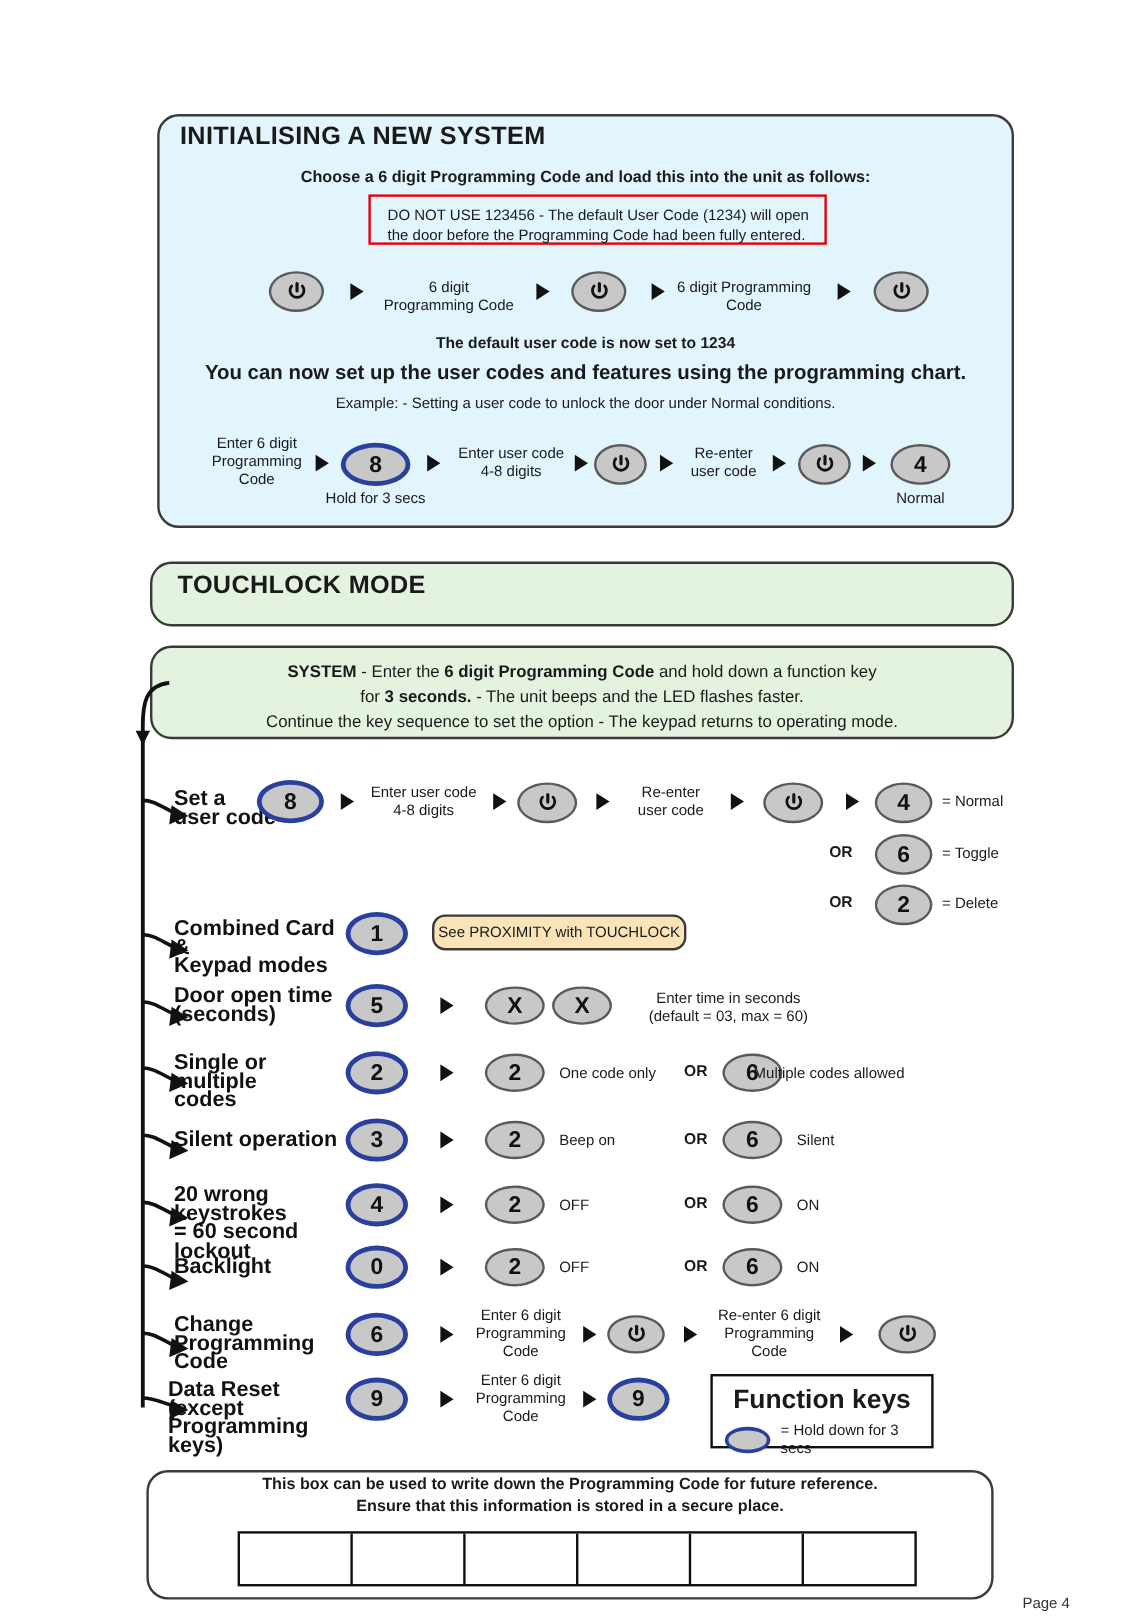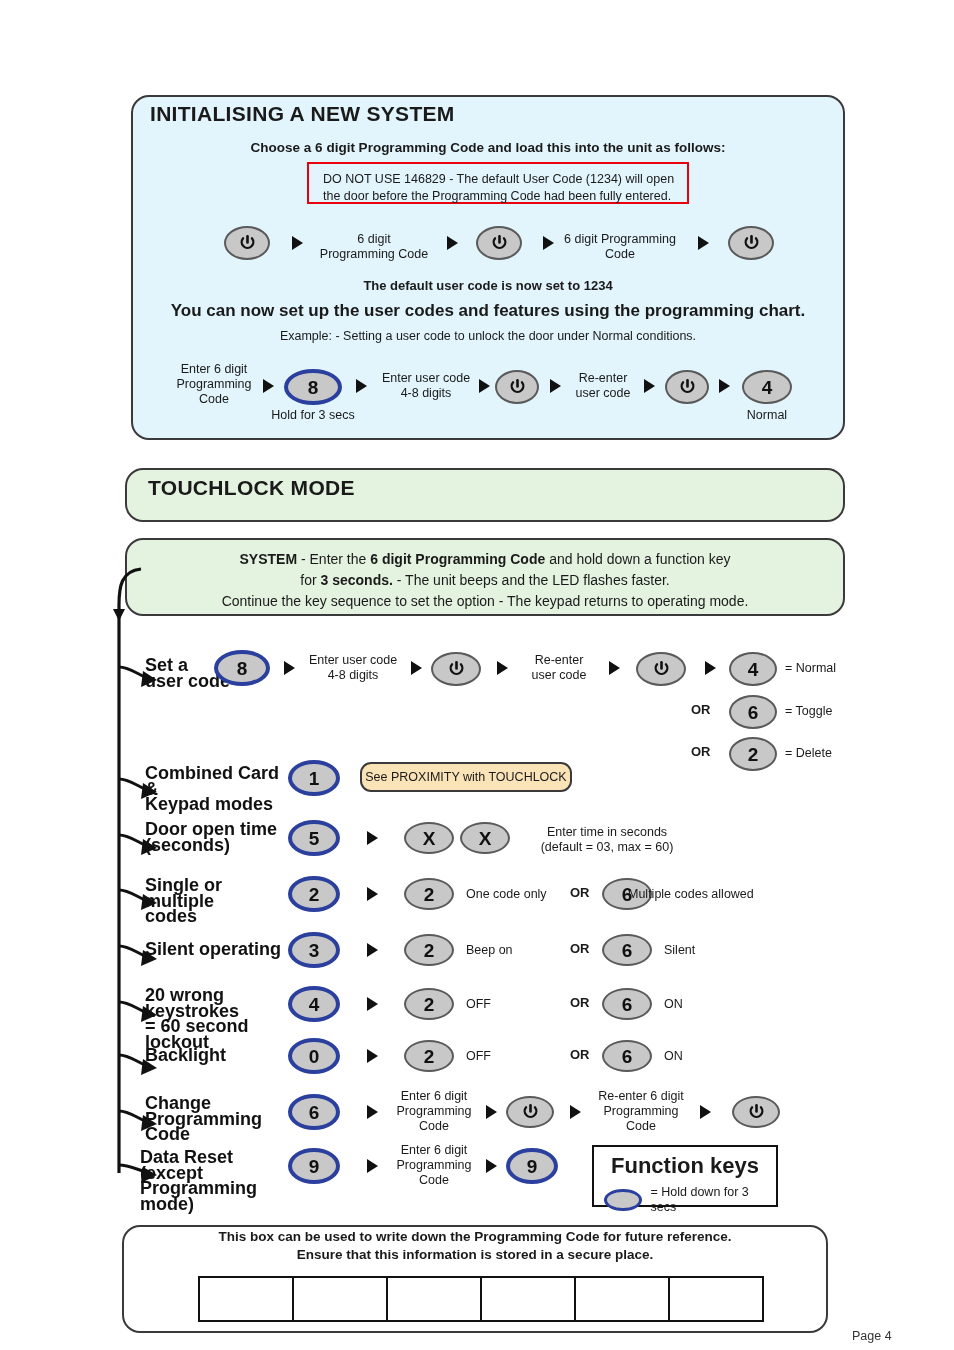--- a/index.html
+++ b/index.html
@@ -152,21 +152,21 @@
 
 <div class="page">
 
   <div class="panel panel-blue" style="left:131px; top:55px; width:714px; height:345px;"></div>
 
   <div class="lbl big-title" style="left:150px; top:66px; width:600px; font-size:21px;">INITIALISING A NEW SYSTEM</div>
 
   <div class="lbl bold ctr" style="left:151px; top:100px; width:674px; font-size:13.5px;">Choose a 6 digit Programming Code and load this into the unit as follows:</div>
 
   <div class="warn-box" style="left:307px; top:122px; width:382px; height:42px;">
-    <div>DO NOT USE 146829 - The default User Code (1234) will open</div>
+    <div>DO NOT USE 123456 - The default User Code (1234) will open</div>
     <div>the door before the Programming Code had been fully entered.</div>
   </div>
 
   <div class="key" style="left:224px; top:186px; width:46px; height:34px;">
     <svg width="17" height="18" viewBox="0 0 17 18">
       <path d="M8.5 2.2 L8.5 8.4" stroke="#111" stroke-width="2.6" stroke-linecap="round" fill="none"></path>
       <path d="M4.1 4.3 A5.8 5.8 0 1 0 12.9 4.3" stroke="#111" stroke-width="2.3" fill="none" stroke-linecap="round"></path>
     </svg>
   </div>
   <div class="tri" style="left:292px; top:196px;"></div>
@@ -372,21 +372,21 @@
     <span class="digit">2</span>
   </div>
   <div class="lbl" style="left:466px; top:847px; width:120px;">One code only</div>
   <div class="lbl b" style="left:570px; top:845px; width:30px; font-size:13px;">OR</div>
   <div class="key" style="left:602px; top:838px; width:50px; height:32px;">
     <span class="digit">6</span>
   </div>
   <div class="lbl" style="left:628px; top:847px; width:190px;">Multiple codes allowed</div>
 
   <div class="rowcap" style="left:145px; top:902px; width:140px;">
-    <div>Silent operating</div>
+    <div>Silent operation</div>
   </div>
   <div class="key hold" style="left:288px; top:892px; width:52px; height:36px;">
     <span class="digit">3</span>
   </div>
   <div class="tri" style="left:367px; top:903px;"></div>
   <div class="key" style="left:404px; top:894px; width:50px; height:32px;">
     <span class="digit">2</span>
   </div>
   <div class="lbl" style="left:466px; top:903px; width:120px;">Beep on</div>
   <div class="lbl b" style="left:570px; top:901px; width:30px; font-size:13px;">OR</div>
@@ -459,21 +459,21 @@
   <div class="tri" style="left:700px; top:1065px;"></div>
   <div class="key" style="left:732px; top:1056px; width:48px; height:32px;">
     <svg width="17" height="18" viewBox="0 0 17 18">
       <path d="M8.5 2.2 L8.5 8.4" stroke="#111" stroke-width="2.6" stroke-linecap="round" fill="none"></path>
       <path d="M4.1 4.3 A5.8 5.8 0 1 0 12.9 4.3" stroke="#111" stroke-width="2.3" fill="none" stroke-linecap="round"></path>
     </svg>
   </div>
 
   <div class="rowcap" style="left:140px; top:1110px; width:150px;">
     <div>Data Reset (except</div>
-    <div>Programming mode)</div>
+    <div>Programming keys)</div>
   </div>
   <div class="key hold" style="left:288px; top:1108px; width:52px; height:36px;">
     <span class="digit">9</span>
   </div>
   <div class="tri" style="left:367px; top:1119px;"></div>
   <div class="lbl c" style="left:385px; top:1103px; width:98px;">
     <div>Enter 6 digit</div>
     <div>Programming</div>
     <div>Code</div>
   </div>

